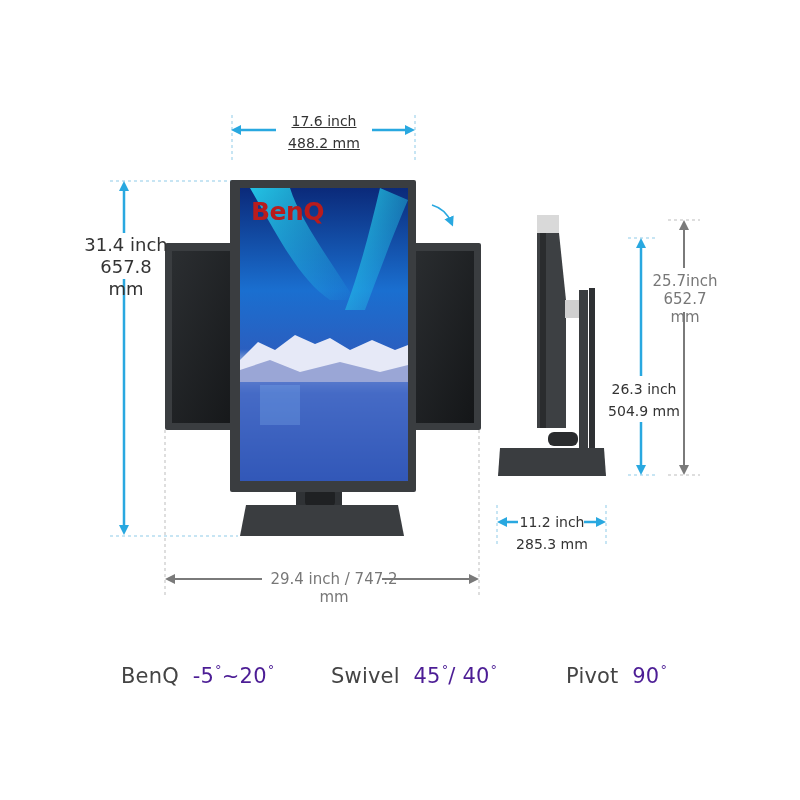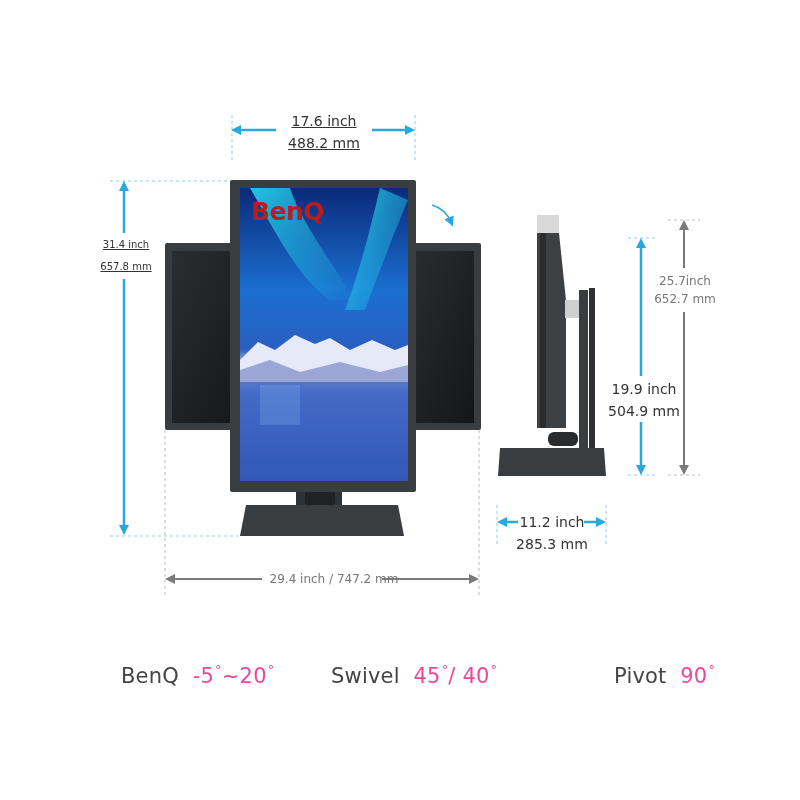--- a/index.html
+++ b/index.html
@@ -1,21 +1,21 @@
 <!DOCTYPE html>
 <html><head>
 <meta charset="utf-8">
 <style>
   html, body { margin: 0; padding: 0; background: #ffffff; }
   body { width: 800px; height: 800px; position: relative; overflow: hidden; font-family: "DejaVu Sans", sans-serif; }
   .abs { position: absolute; }
   .dim-text { font-family: "DejaVu Sans", sans-serif; color: #333; text-align: center; line-height: 22px; }
-  .gray-text { color: #777; font-size: 12px; line-height: 18px; }
+  .gray-text { color: #777; font-size: 15px; line-height: 18px; }
   .spec { font-size: 21px; color: #444; letter-spacing: 0.2px; }
-  .spec .val { color: #ec4899; }
+  .spec .val { color: #4c1d95; }
   .deg { font-size: 13px; vertical-align: 9px; margin-left: 1px; }
 </style>
 </head>
 <body>
 
 <svg class="abs" style="left:0;top:0" width="800" height="800" viewBox="0 0 800 800">
   <defs>
     <linearGradient id="sky" x1="0" y1="0" x2="0" y2="1">
       <stop offset="0" stop-color="#0b2a7a"></stop>
       <stop offset="0.35" stop-color="#1a6fd0"></stop>
@@ -108,48 +108,48 @@
 <div class="abs" style="left:518px;top:504px;width:66px;height:40px;background:#fff;"></div>
 <div class="abs" style="left:262px;top:570px;width:120px;height:18px;background:#fff;"></div>
 
 <div class="abs" style="left:251px;top:197px;color:#b91c1c;font-family:'DejaVu Sans',sans-serif;font-weight:bold;font-size:25px;letter-spacing:-0.5px;">BenQ</div>
 
 <div class="abs dim-text" style="left:270px;top:110px;width:108px;font-size:14px;text-decoration:underline;">
   <div>17.6 inch</div>
   <div>488.2 mm</div>
 </div>
 
-<div class="abs dim-text" style="left:84px;top:234px;width:84px;font-size:10px;text-decoration:underline;">
+<div class="abs dim-text" style="left:84px;top:234px;width:84px;font-size:18px;">
   <div>31.4 inch</div>
   <div>657.8 mm</div>
 </div>
 
 <div class="abs dim-text gray-text" style="left:650px;top:272px;width:70px;">
   <div>25.7inch</div>
   <div>652.7 mm</div>
 </div>
 
 <div class="abs dim-text" style="left:604px;top:378px;width:80px;font-size:14px;">
-  <div>19.9 inch</div>
+  <div>26.3 inch</div>
   <div>504.9 mm</div>
 </div>
 
 <div class="abs dim-text" style="left:512px;top:503px;width:80px;font-size:14px;margin-top:8px;">
   <div>11.2 inch</div>
   <div>285.3 mm</div>
 </div>
 
 <div class="abs dim-text gray-text" style="left:264px;top:570px;width:140px;">29.4 inch / 747.2 mm</div>
 
 <div class="abs spec" style="left:121px;top:662px;">
   <span>BenQ</span>&nbsp;
   <span class="val"><span>-5</span><span class="deg">°</span><span>~20</span><span class="deg">°</span></span>
 </div>
 
 <div class="abs spec" style="left:331px;top:662px;">
   <span>Swivel</span>&nbsp;
   <span class="val"><span>45</span><span class="deg">°</span><span>/ 40</span><span class="deg">°</span></span>
 </div>
 
-<div class="abs spec" style="left:566px;top:662px;margin-left:48px;">
+<div class="abs spec" style="left:566px;top:662px;">
   <span>Pivot</span>&nbsp;
   <span class="val"><span>90</span><span class="deg">°</span></span>
 </div>
 
 </body></html>

